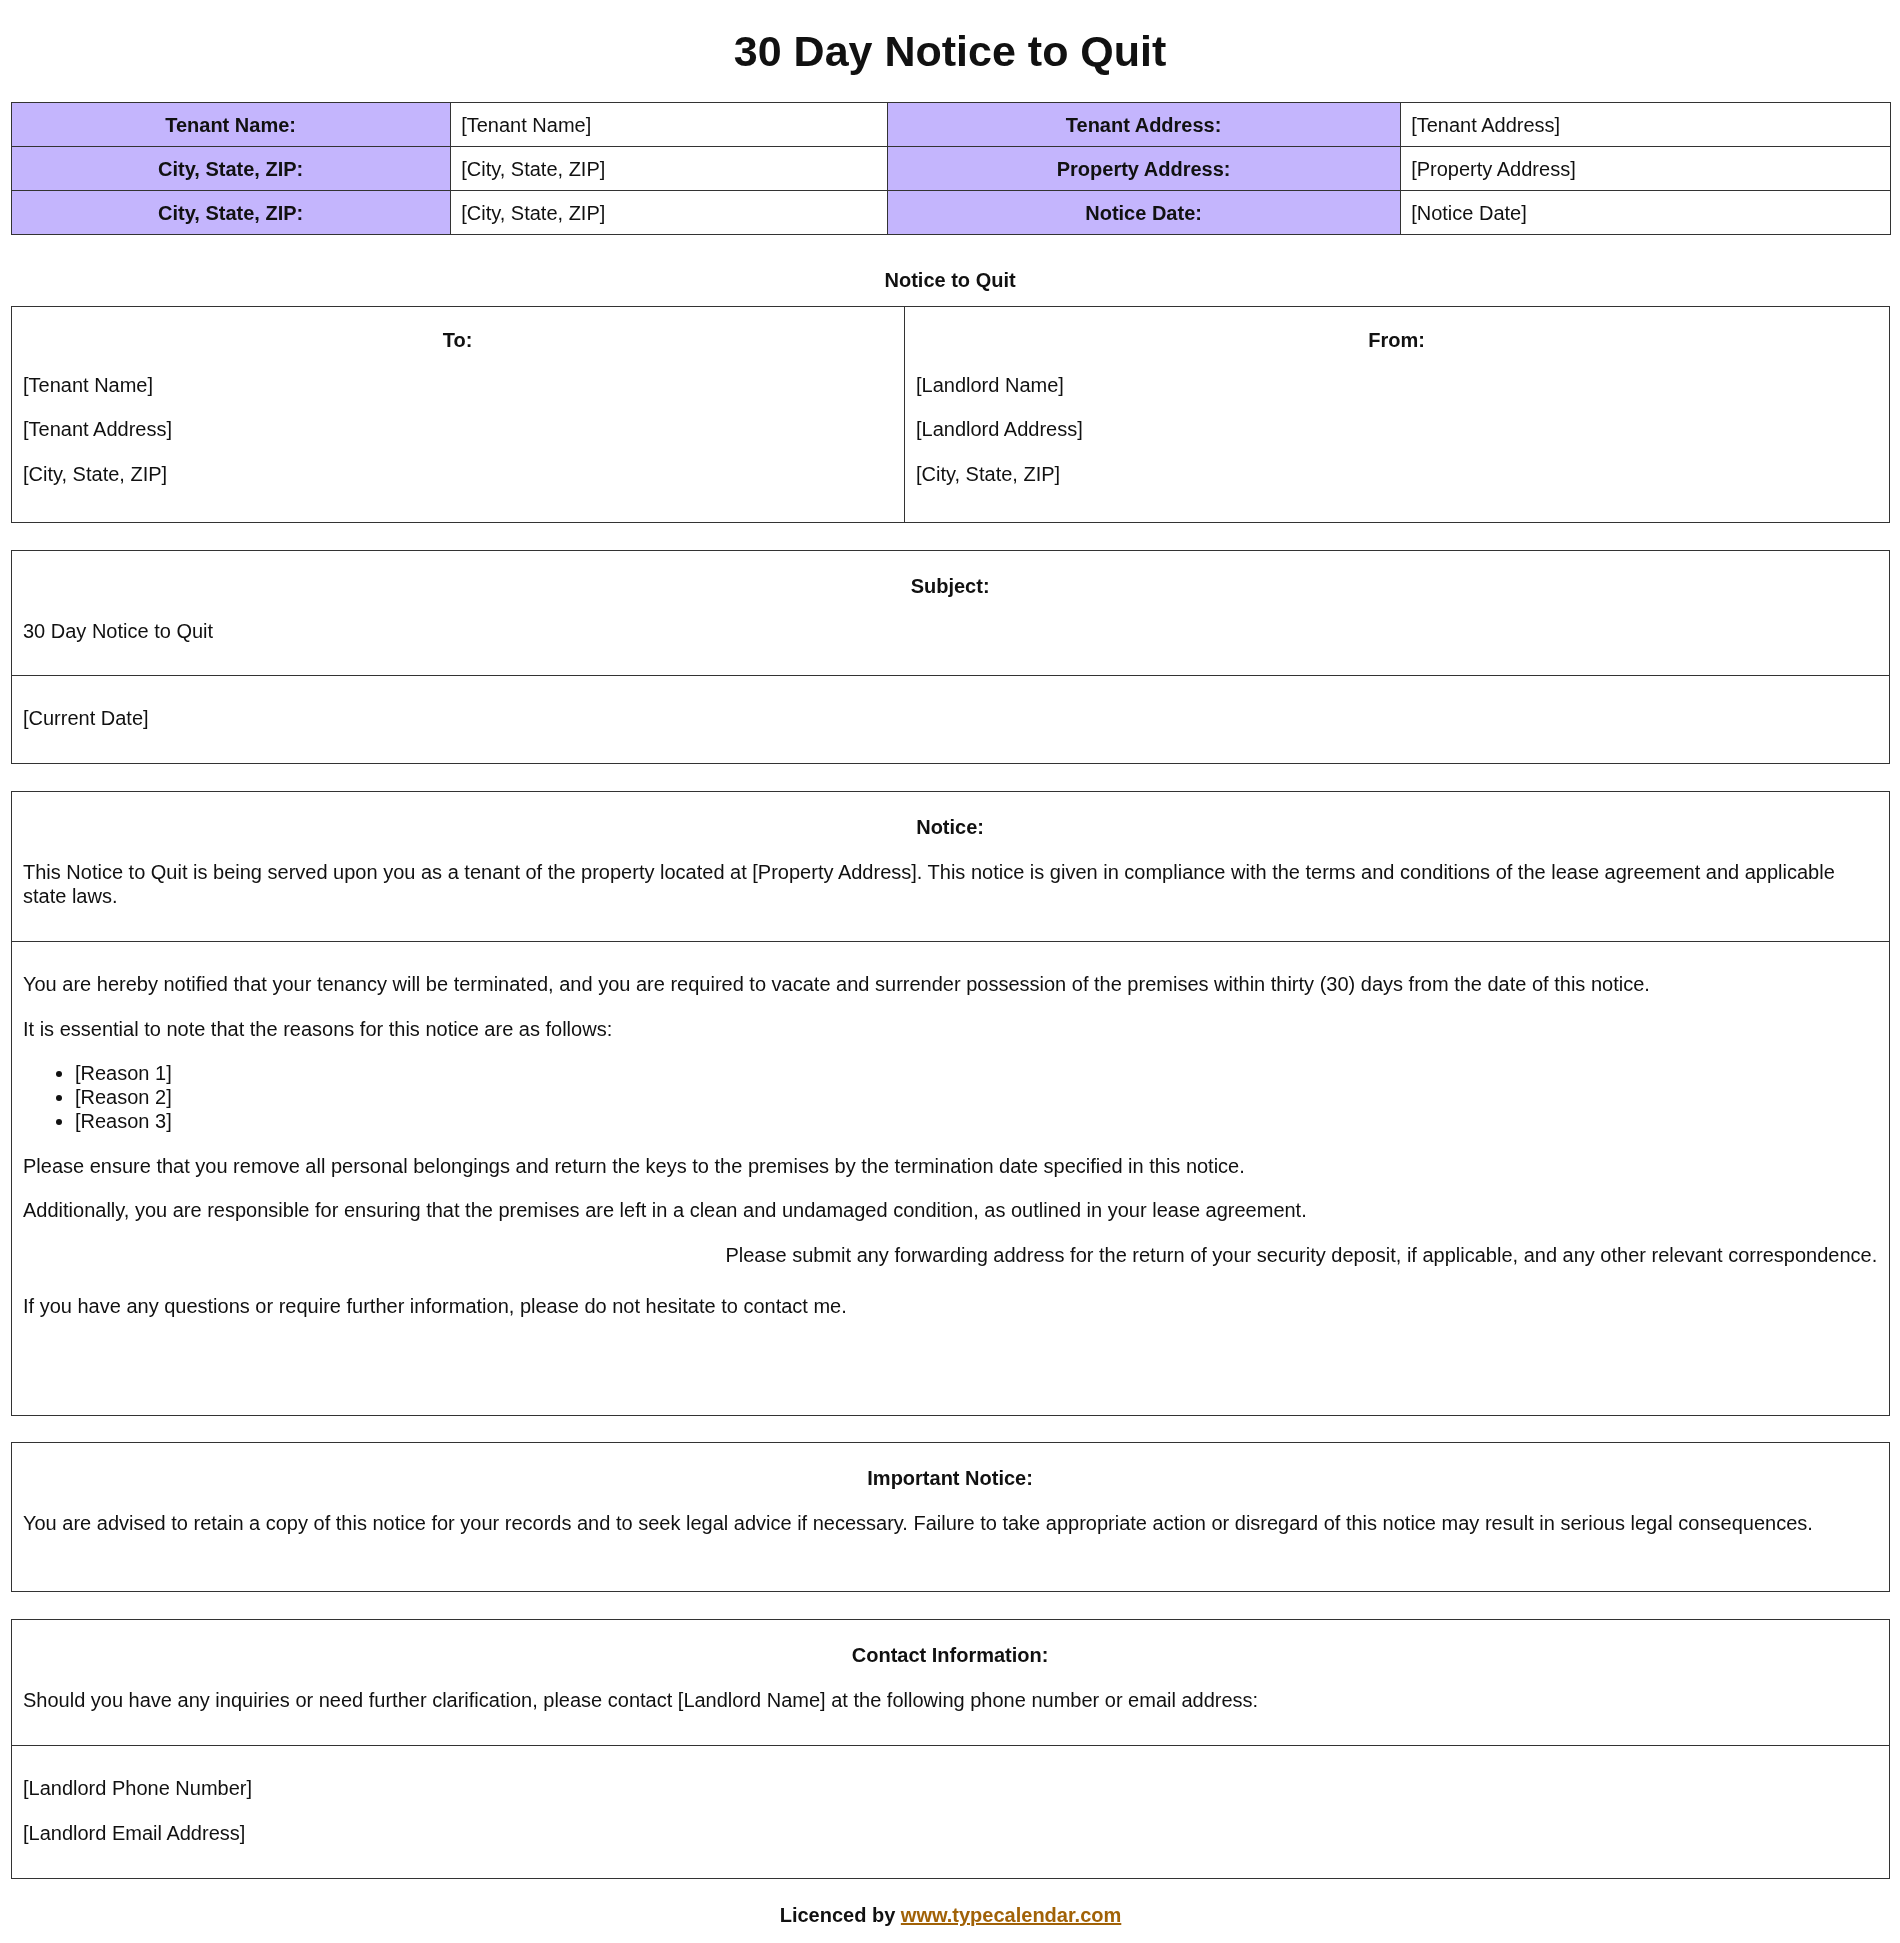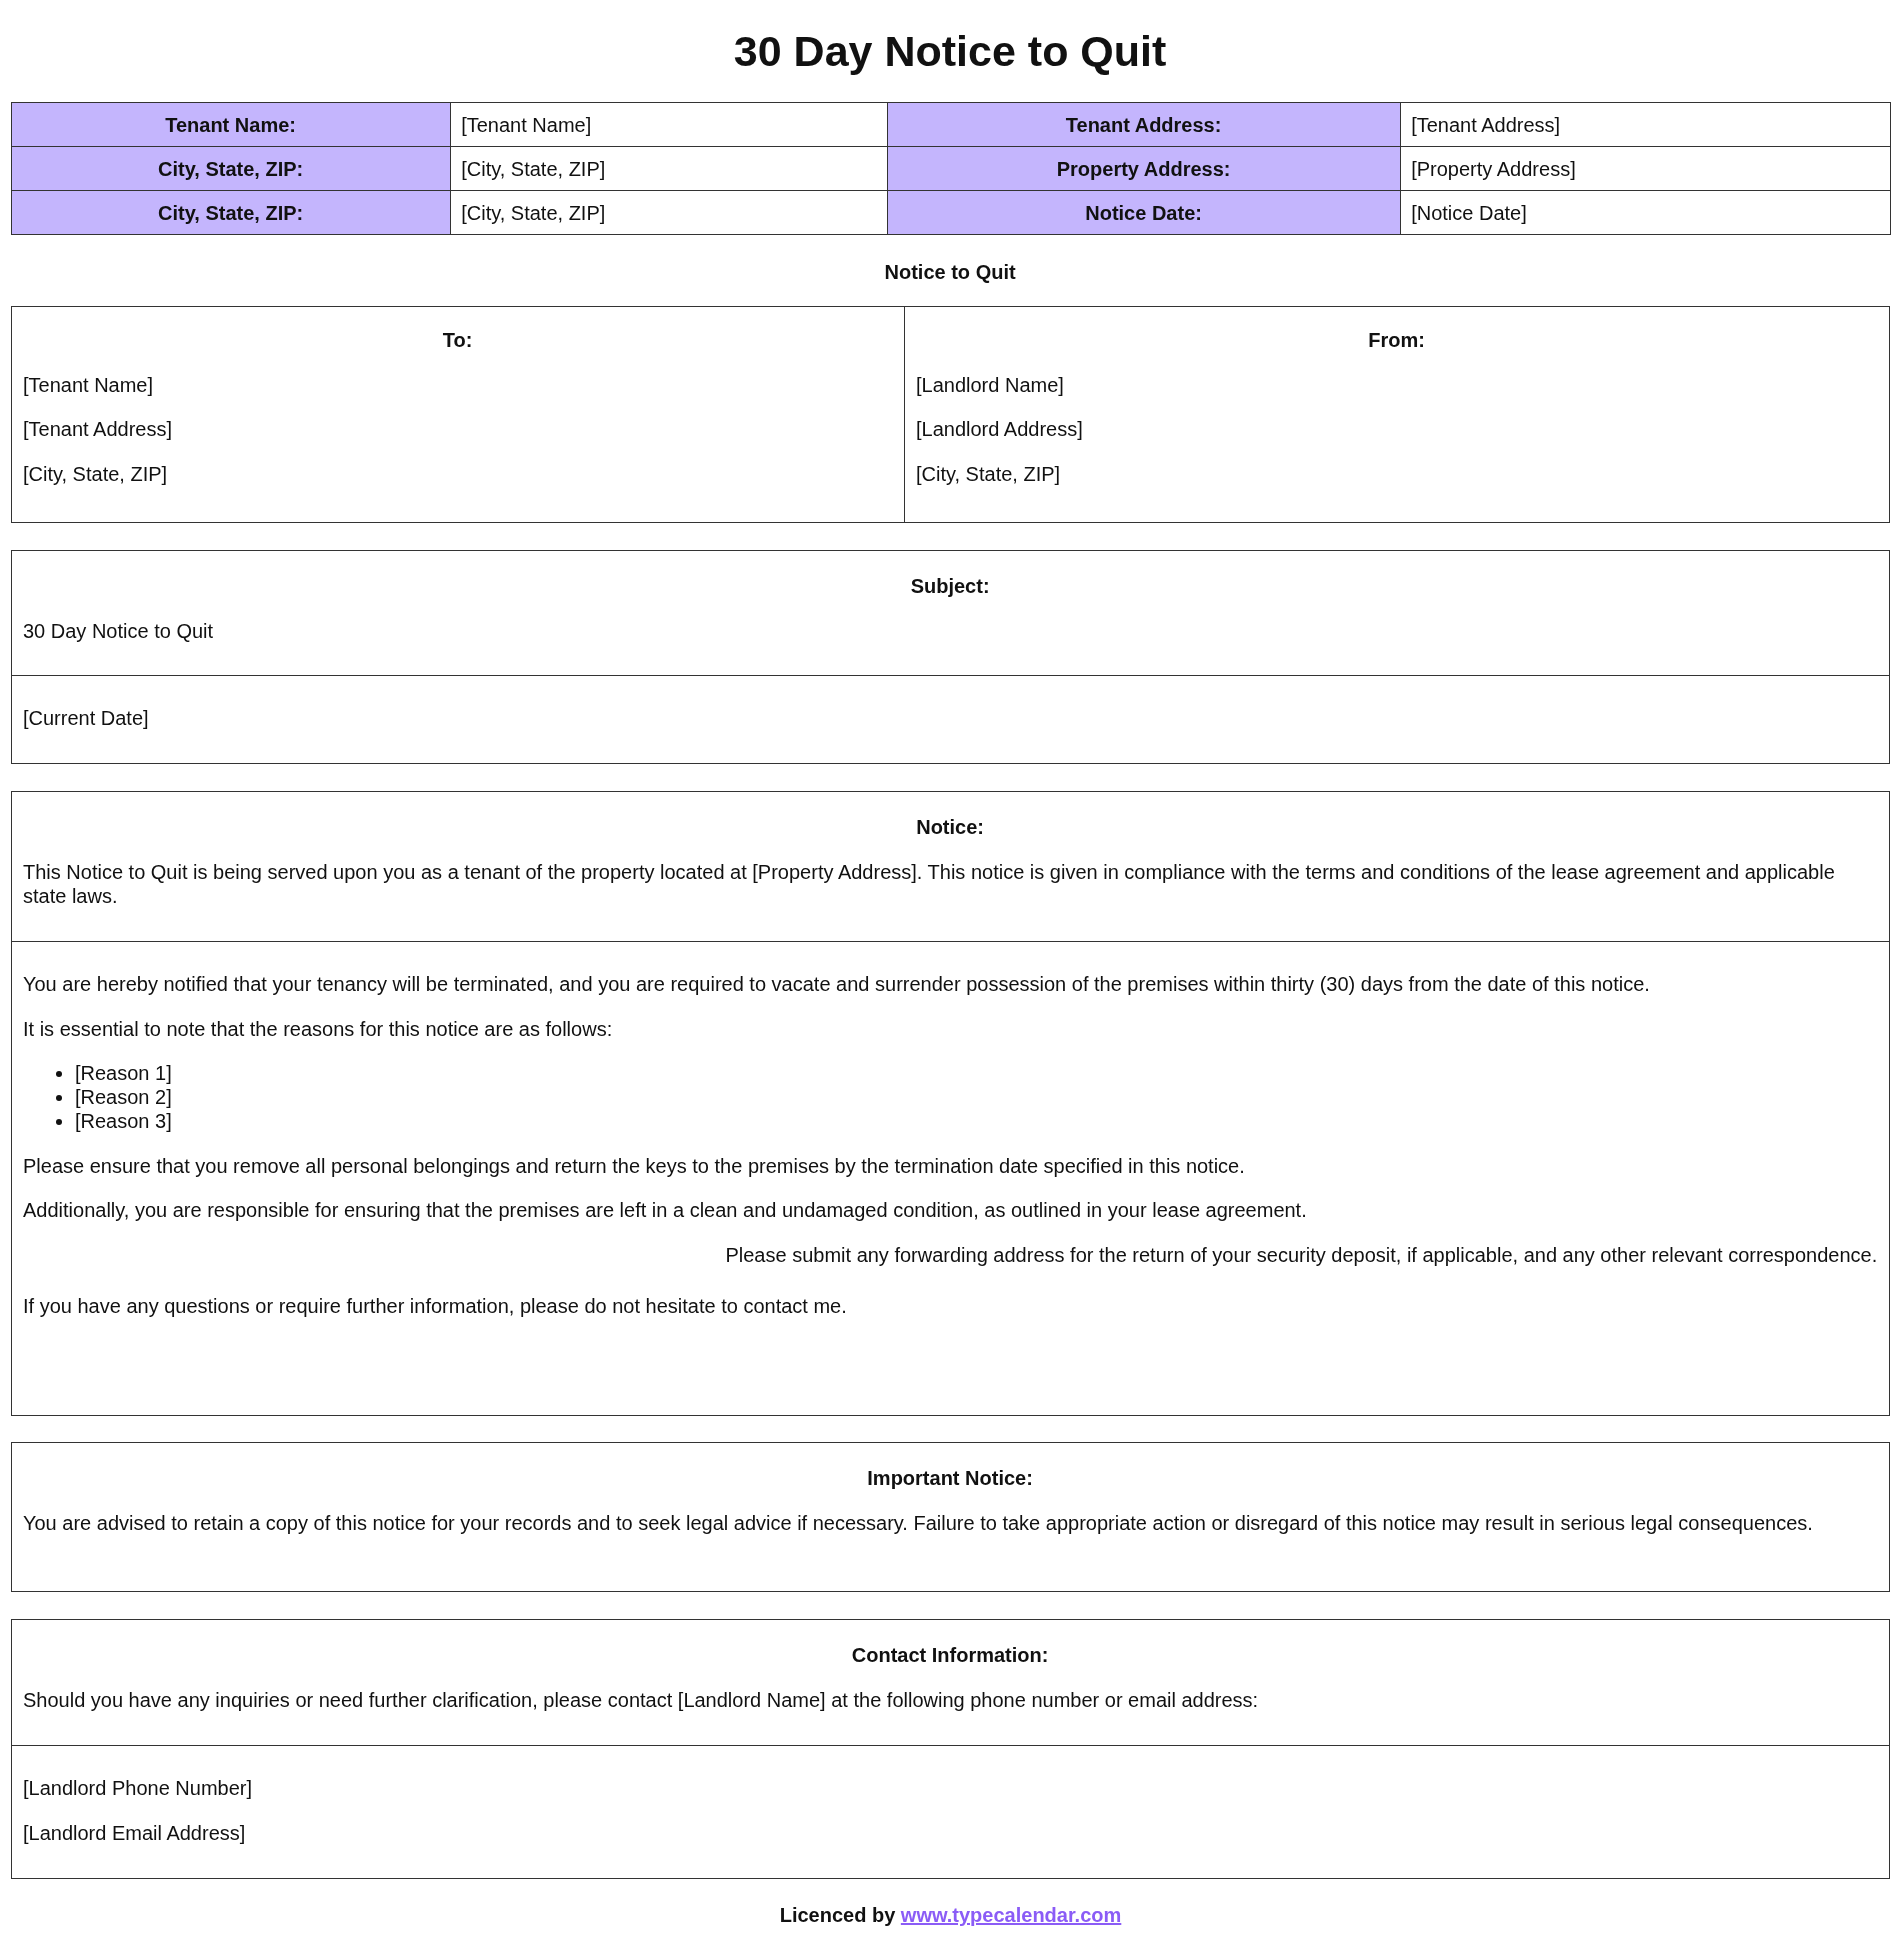--- a/index.html
+++ b/index.html
@@ -19,42 +19,42 @@
   }
   table.info td {
     border:1.5px solid #333; height:43px; padding:0 10.6px; font-size:20px;
   }
   table.info td.lbl { background:#c4b5fd; font-weight:bold; text-align:center; }
   table.info col.c1 { width:439px; }
   table.info col.c2 { width:437px; }
   table.info col.c3 { width:513px; }
   table.info col.c4 { width:490px; }
   .subtitle {
-    position:absolute; top:259px; left:0; width:100%;
+    position:absolute; top:267px; left:0; width:100%;
     text-align:center; font-weight:bold; font-size:20px; line-height:27px;
   }
   .box {
     position:absolute; left:0; width:1877px; border:1.5px solid #333;
   }
   .row { border-top:1.5px solid #333; padding:0 11.4px; box-sizing:border-box; }
   .row:first-child { border-top:none; }
   .box p { margin:0; font-size:20px; line-height:24px; }
   .lbl-b { font-weight:bold;text-align:center; }
   .tofrom { top:306px; height:215px; display:flex; }
   .tofrom .col { padding:21px 11.4px 0 11.4px; box-sizing:border-box; }
   .tofrom .col.left { width:893px; border-right:1.5px solid #333; }
   .tofrom .col.right { flex:1; }
   .tofrom p { margin-bottom:20.5px; }
   ul { margin:0 0 0 0; padding-left:52px; }
   ul li { font-size:20px; line-height:24px; }
   .footer {
     position:absolute; top:1902px; left:0; width:1901px;
     text-align:center; font-weight:bold; font-size:20px; line-height:27px;
   }
-  .footer a { color:#8b5cf6; text-decoration:underline; }
+  .footer a { color:#a16207; text-decoration:underline; }
 </style>
 </head>
 <body>
 
 <div class="page">
   <h1>30 Day Notice to Quit</h1>
 
   <table class="info">
     <colgroup>
         <col class="c1">

